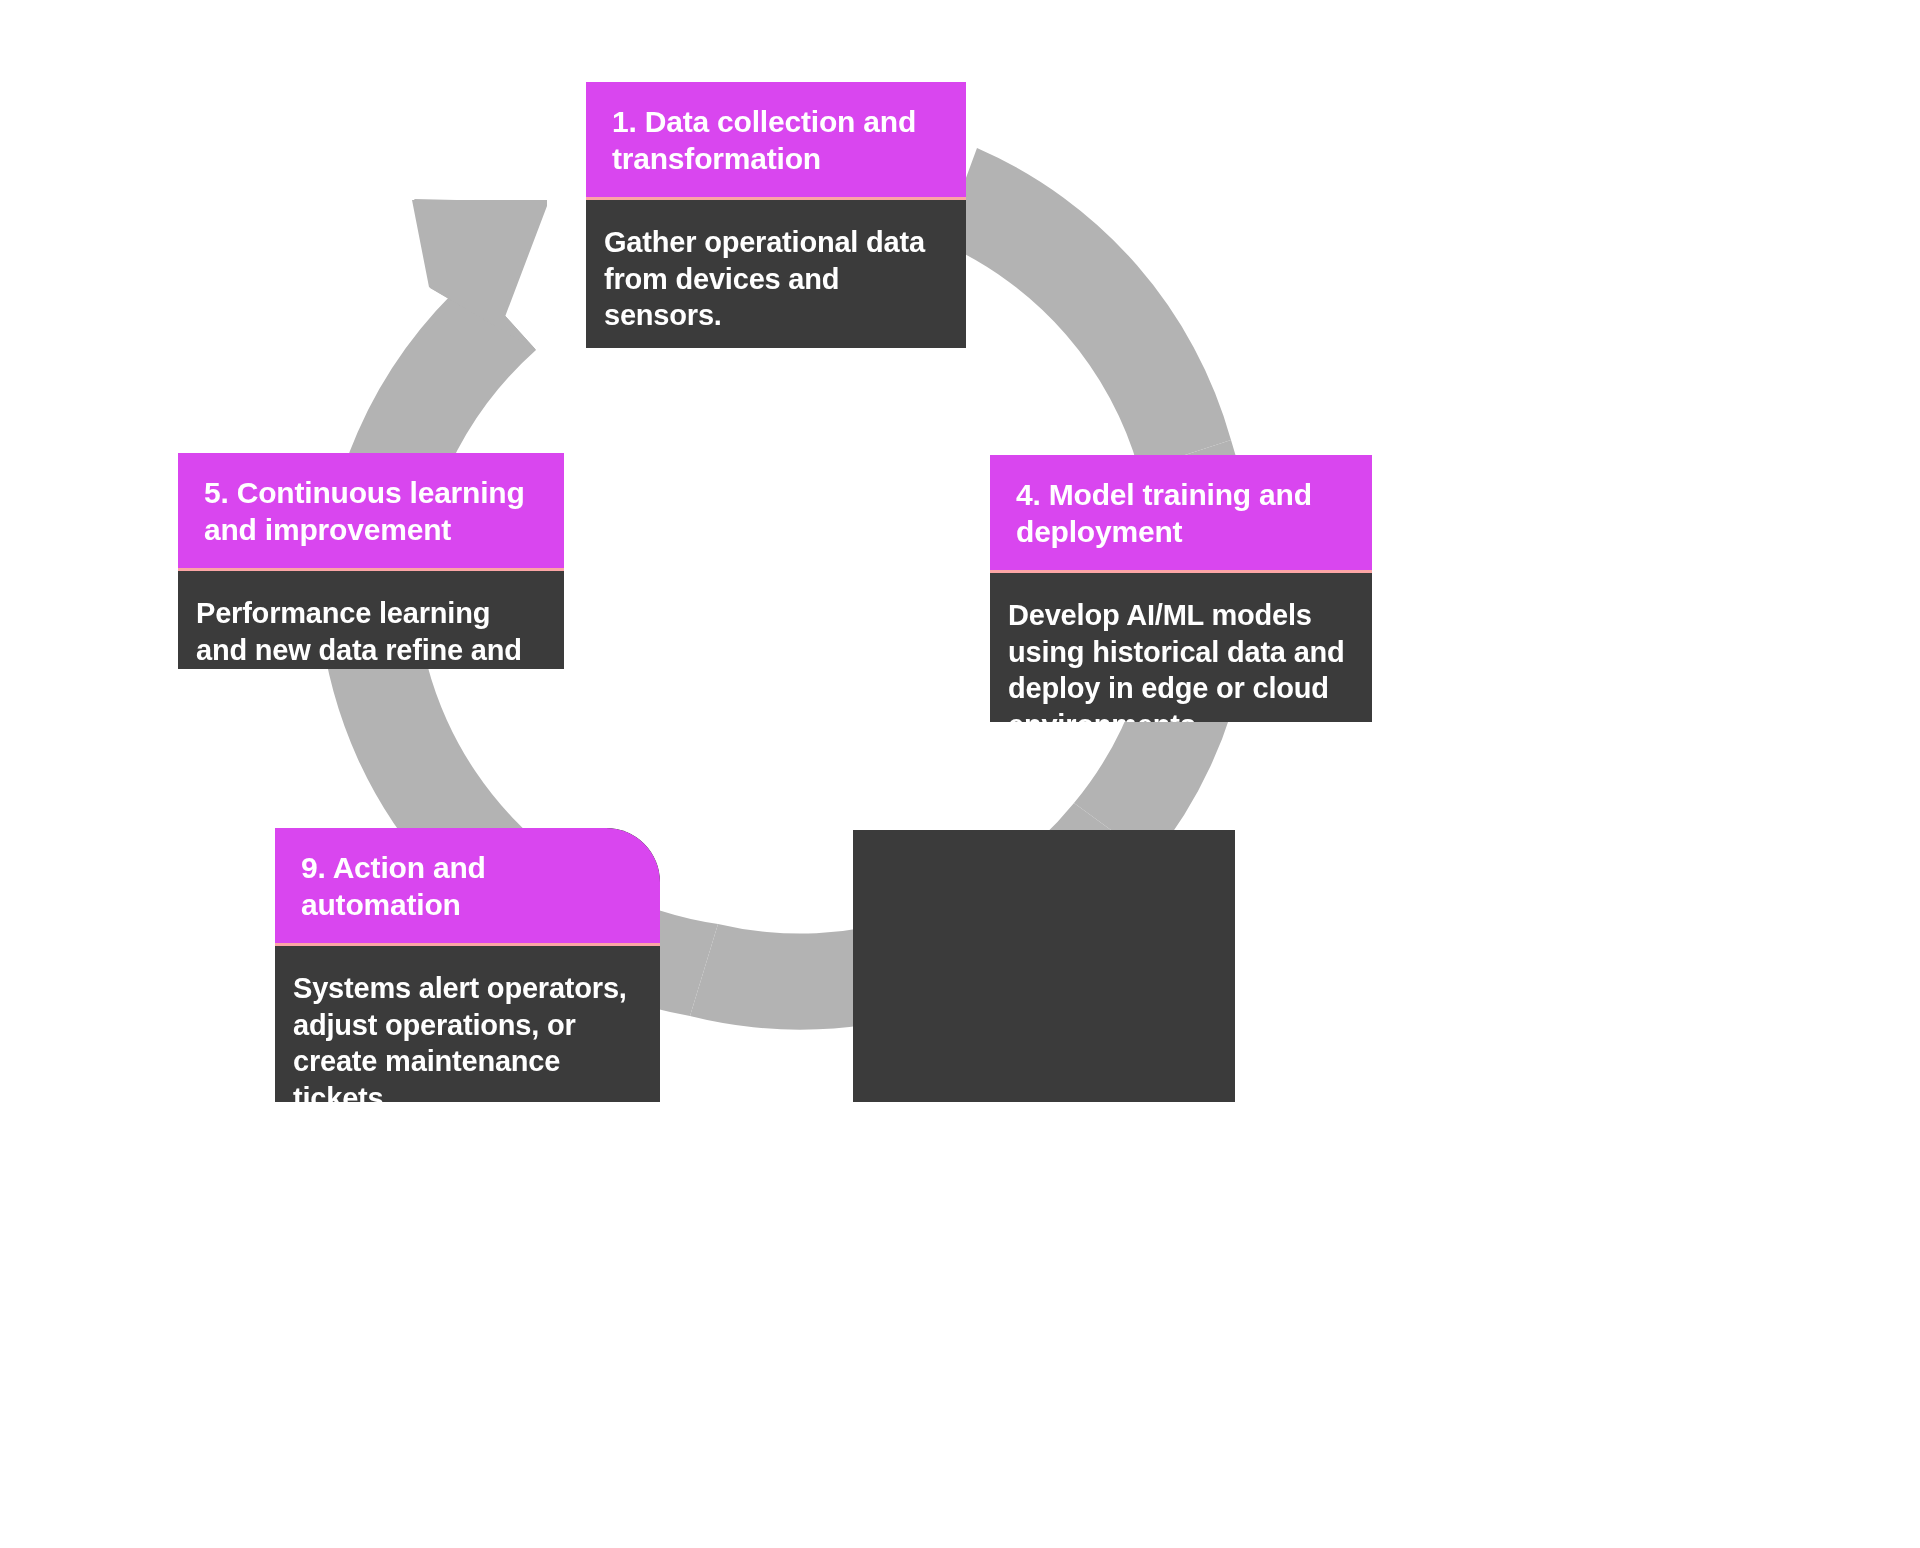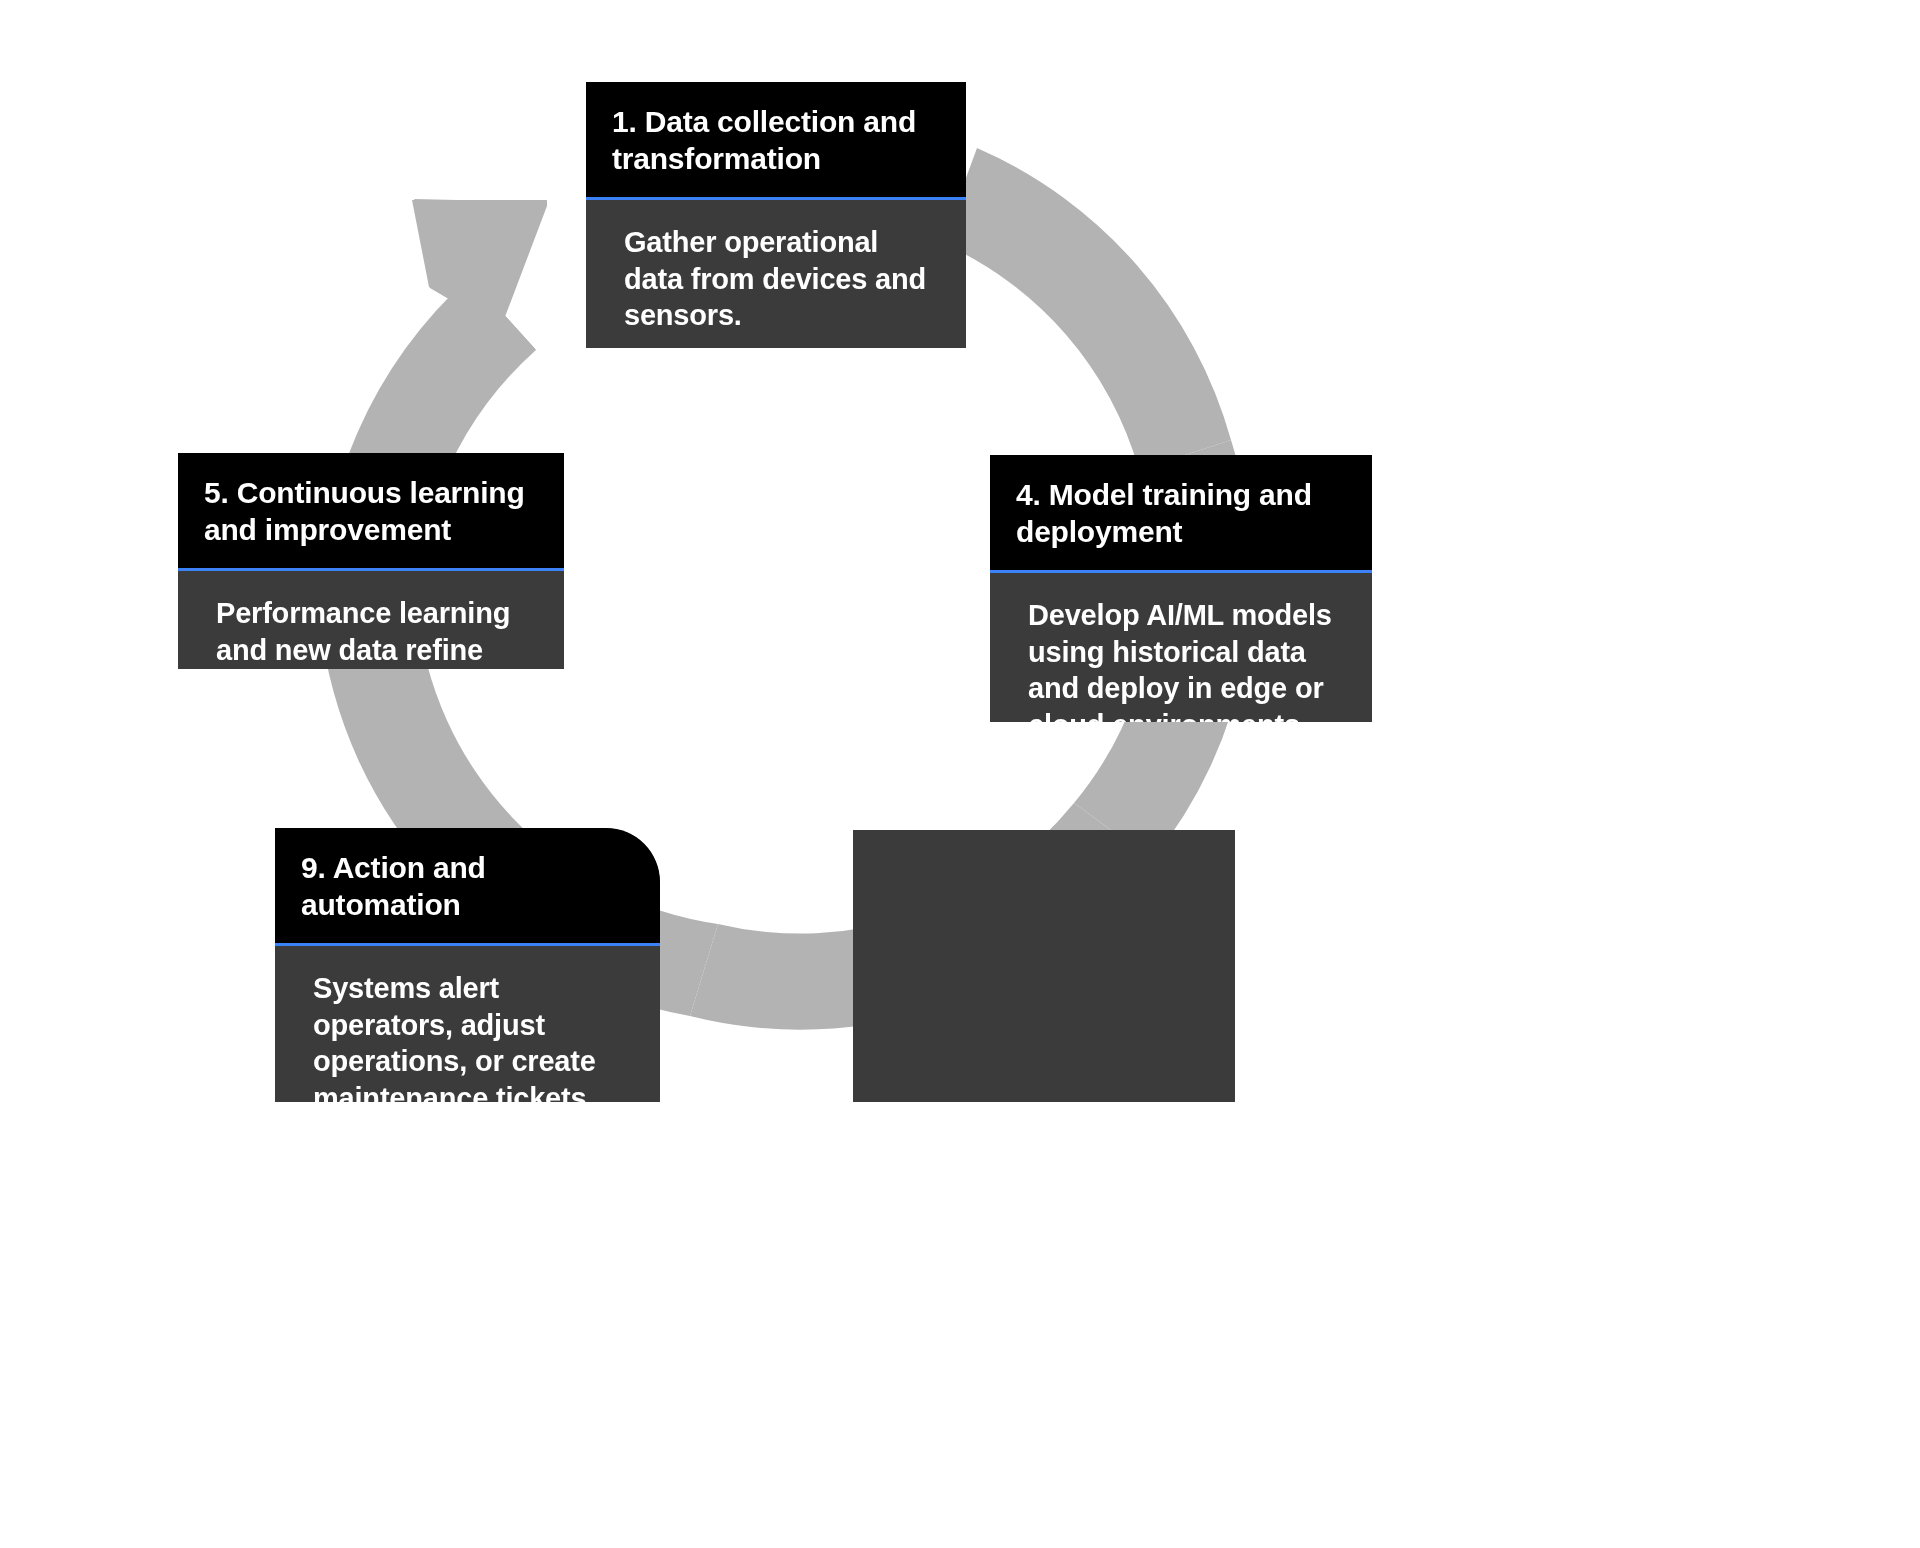--- a/index.html
+++ b/index.html
@@ -30,30 +30,30 @@
   }
   
   .card {
     position: absolute;
     background: #3b3b3b;
     color: #ffffff;
     box-sizing: border-box;
     overflow: hidden;
   }
   .card-header {
-    background: #000000;
+    background: #d946ef;
     padding: 22px 26px 20px 26px;
     font-size: 30px;
     font-weight: 700;
     line-height: 1.22;
     letter-spacing: -0.2px;
-    border-bottom: 3px solid #3b82f6;
+    border-bottom: 3px solid #fca5a5;
   }
   .card-body {
-    padding: 24px 26px 26px 38px;
+    padding: 24px 26px 26px 18px;
     font-size: 29px;
     font-weight: 700;
     line-height: 1.26;
     letter-spacing: -0.2px;
   }
 
   
   #card-1 { left: 586px; top: 82px;  width: 380px; height: 266px; }
   #card-2 { left: 990px; top: 455px; width: 382px; height: 267px; }
   #card-3 { left: 853px; top: 830px; width: 382px; height: 272px; }

